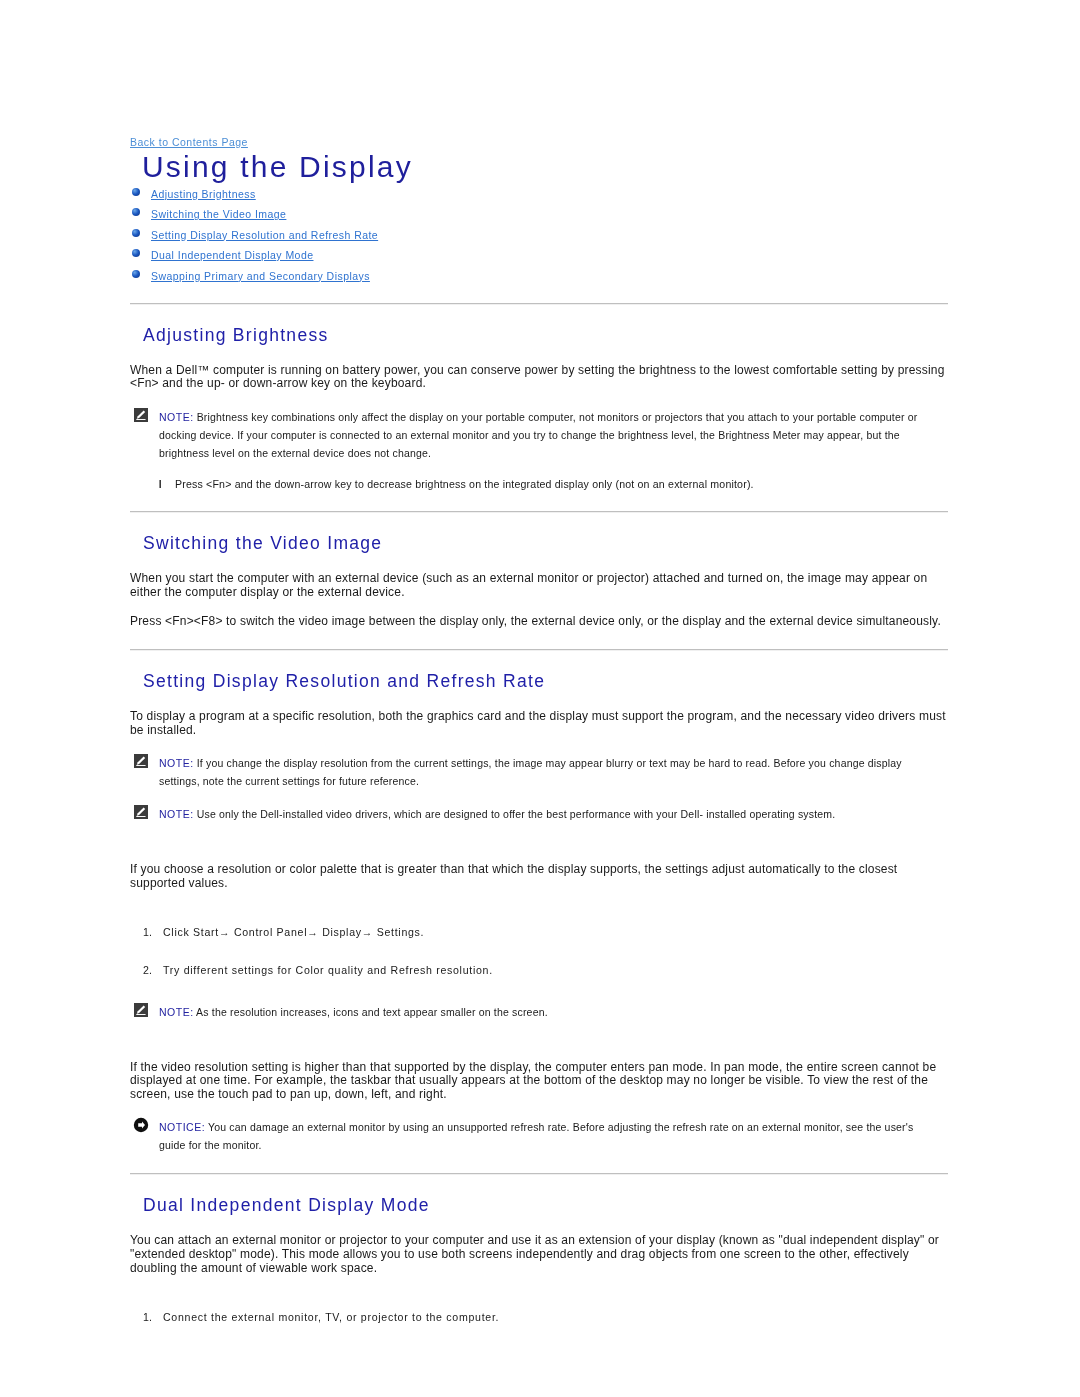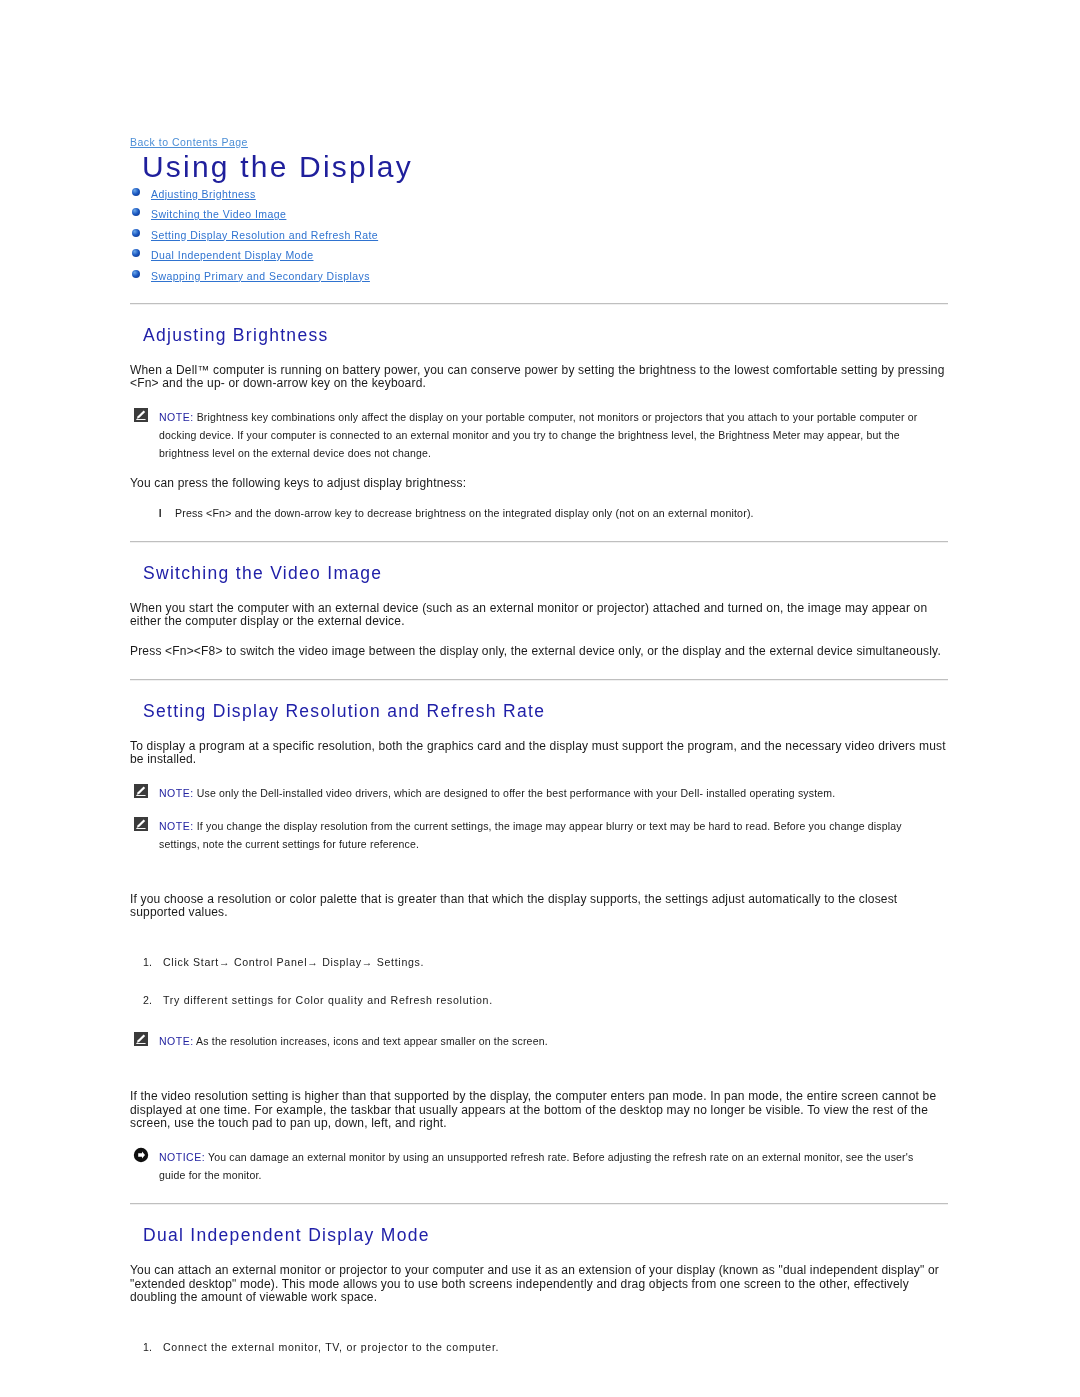--- a/index.html
+++ b/index.html
@@ -238,21 +238,20 @@
     <div class="callout">
       <svg class="note-icon" viewBox="0 0 16 16">
         <rect x="0" y="0" width="16" height="16" fill="#3b3b3b"></rect>
         <polygon points="3.2,12.2 4.0,9.6 11.0,2.8 12.8,4.6 5.8,11.4" fill="#ffffff"></polygon>
         <polygon points="3.2,12.2 4.0,9.6 5.0,10.6" fill="#c8c8c8"></polygon>
         <rect x="2.6" y="12.6" width="10.6" height="1.1" fill="#ffffff"></rect>
       </svg>
       <span class="callout-text"><span class="kw">NOTE:</span><span> Brightness key combinations only affect the display on your portable computer, not monitors or projectors that you attach to your portable computer or docking device. If your computer is connected to an external monitor and you try to change the brightness level, the Brightness Meter may appear, but the brightness level on the external device does not change.</span></span>
     </div>
 
-    <p class="body">You can press the following keys to adjust display brightness:</p>
 
     <ul class="dash-list">
       <li>
         <span class="lbullet">l</span>
       </li>
       <li>
         <span class="lbullet">l</span>
         <span>Press &lt;Fn&gt; and the down-arrow key to decrease brightness on the integrated display only (not on an external monitor).</span>
       </li>
     </ul>
@@ -272,31 +271,31 @@
 
     <p class="body">To display a program at a specific resolution, both the graphics card and the display must support the program, and the necessary video drivers must be installed.</p>
 
     <div class="callout">
       <svg class="note-icon" viewBox="0 0 16 16">
         <rect x="0" y="0" width="16" height="16" fill="#3b3b3b"></rect>
         <polygon points="3.2,12.2 4.0,9.6 11.0,2.8 12.8,4.6 5.8,11.4" fill="#ffffff"></polygon>
         <polygon points="3.2,12.2 4.0,9.6 5.0,10.6" fill="#c8c8c8"></polygon>
         <rect x="2.6" y="12.6" width="10.6" height="1.1" fill="#ffffff"></rect>
       </svg>
-      <span class="callout-text"><span class="kw">NOTE:</span><span> Use only the Dell-installed video drivers, which are designed to offer the best performance with your Dell- installed operating system.</span></span>
+      <span class="callout-text"><span class="kw">NOTE:</span><span> If you change the display resolution from the current settings, the image may appear blurry or text may be hard to read. Before you change display settings, note the current settings for future reference.</span></span>
     </div>
 
     <div class="callout">
       <svg class="note-icon" viewBox="0 0 16 16">
         <rect x="0" y="0" width="16" height="16" fill="#3b3b3b"></rect>
         <polygon points="3.2,12.2 4.0,9.6 11.0,2.8 12.8,4.6 5.8,11.4" fill="#ffffff"></polygon>
         <polygon points="3.2,12.2 4.0,9.6 5.0,10.6" fill="#c8c8c8"></polygon>
         <rect x="2.6" y="12.6" width="10.6" height="1.1" fill="#ffffff"></rect>
       </svg>
-      <span class="callout-text"><span class="kw">NOTE:</span><span> If you change the display resolution from the current settings, the image may appear blurry or text may be hard to read. Before you change display settings, note the current settings for future reference.</span></span>
+      <span class="callout-text"><span class="kw">NOTE:</span><span> Use only the Dell-installed video drivers, which are designed to offer the best performance with your Dell- installed operating system.</span></span>
     </div>
 
     <div class="spacer-sm"></div>
 
     <p class="body">If you choose a resolution or color palette that is greater than that which the display supports, the settings adjust automatically to the closest supported values.</p>
 
     <div class="spacer-md"></div>
 
     <ol class="num-list">
       <li>

